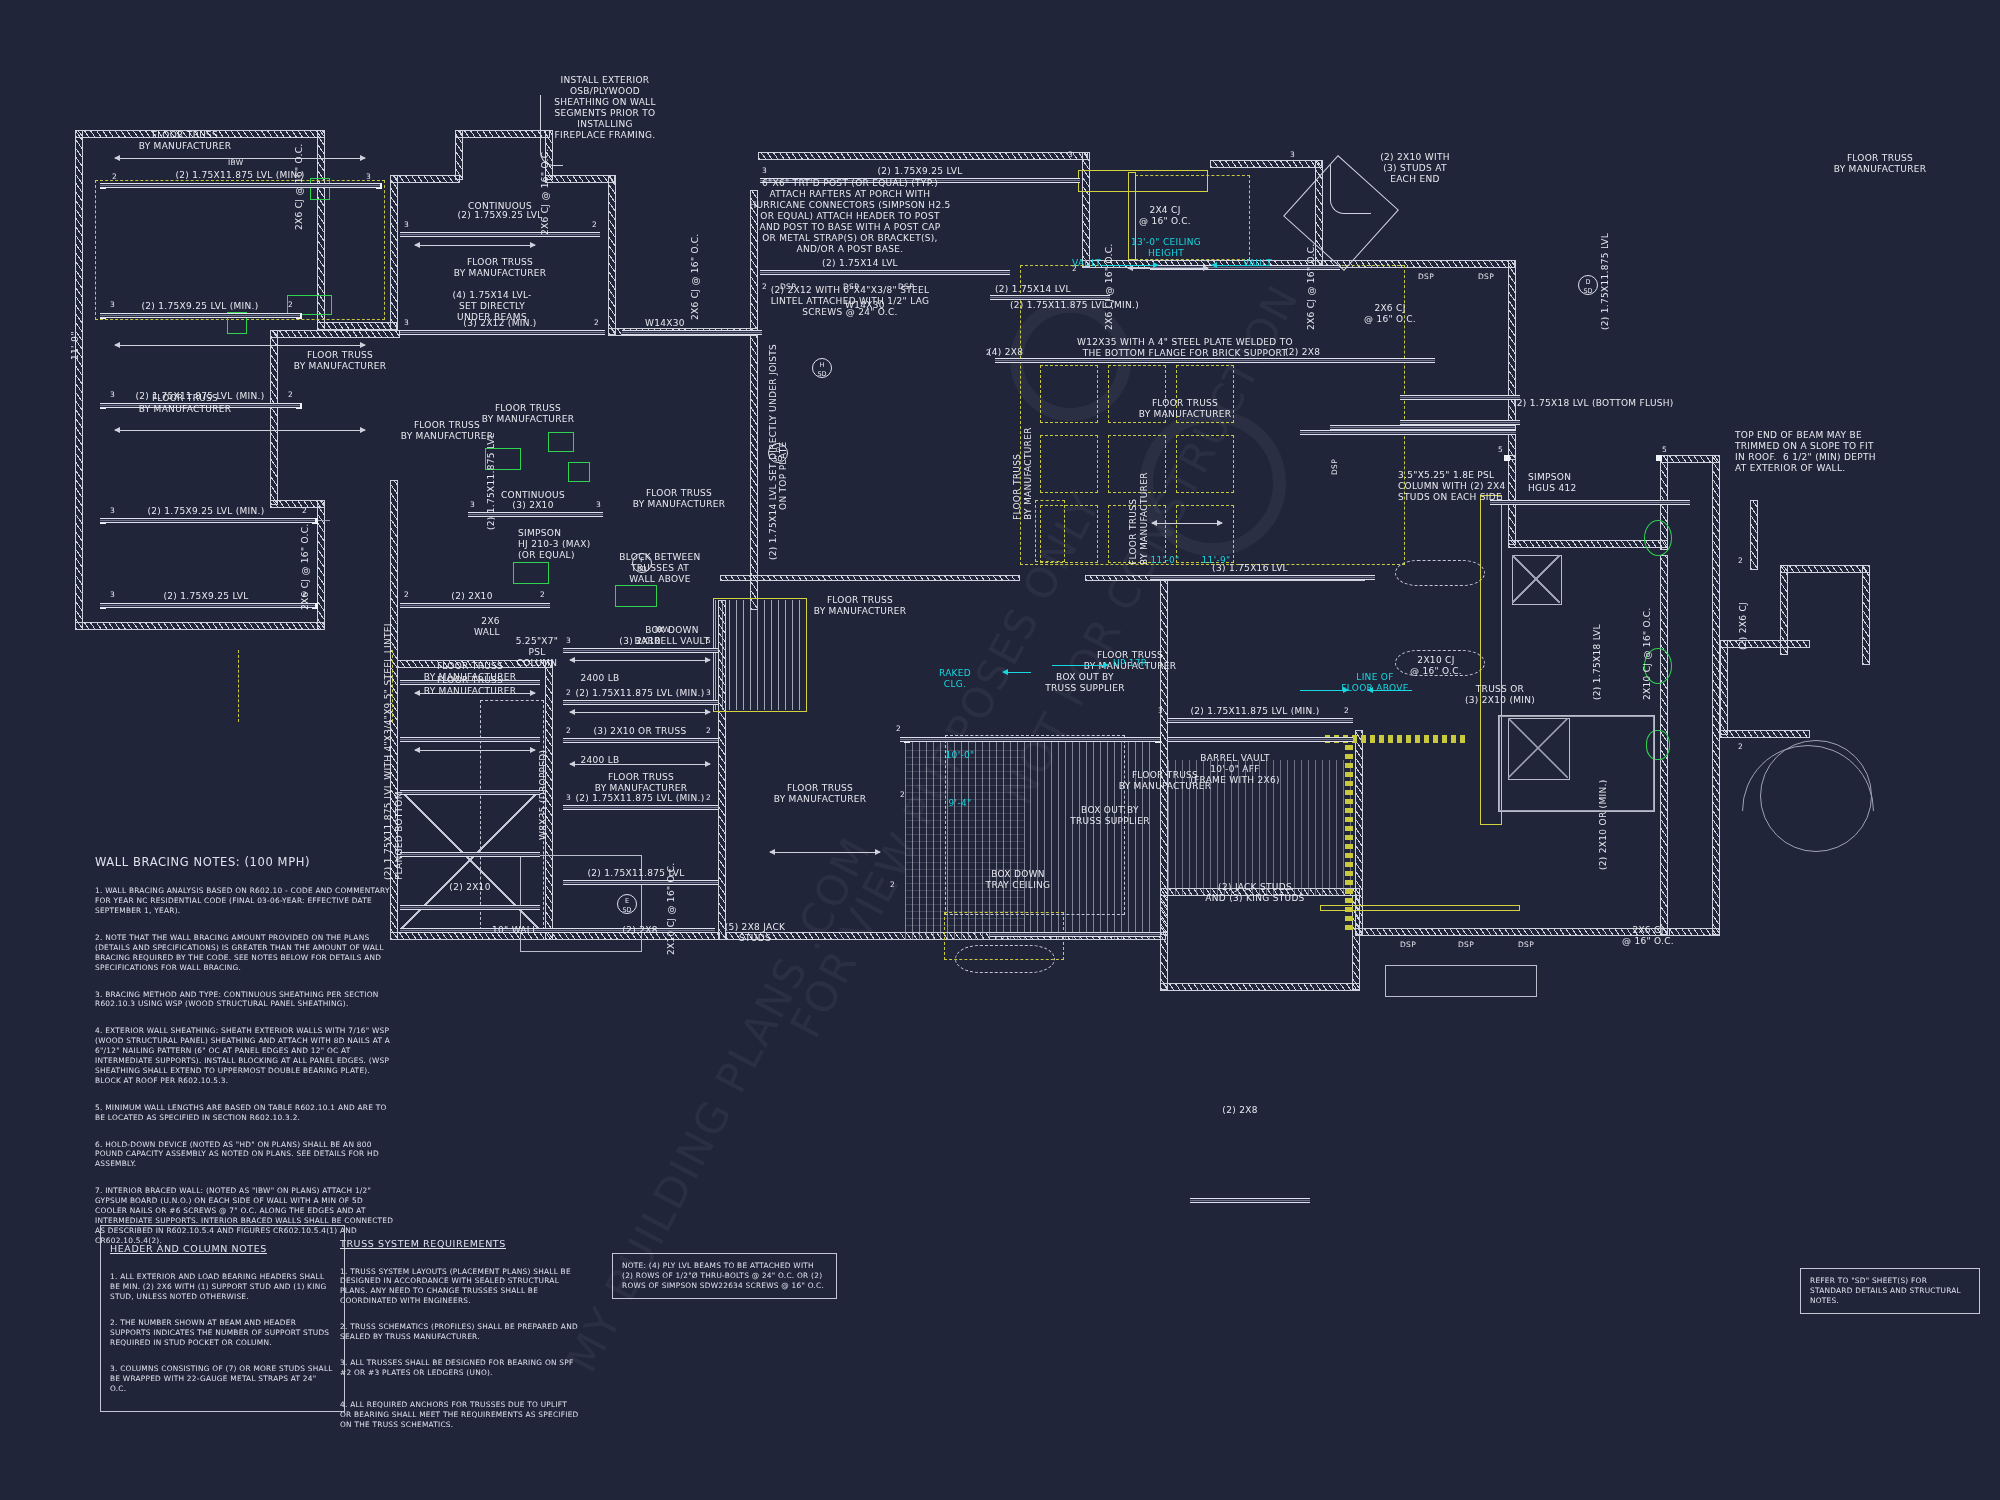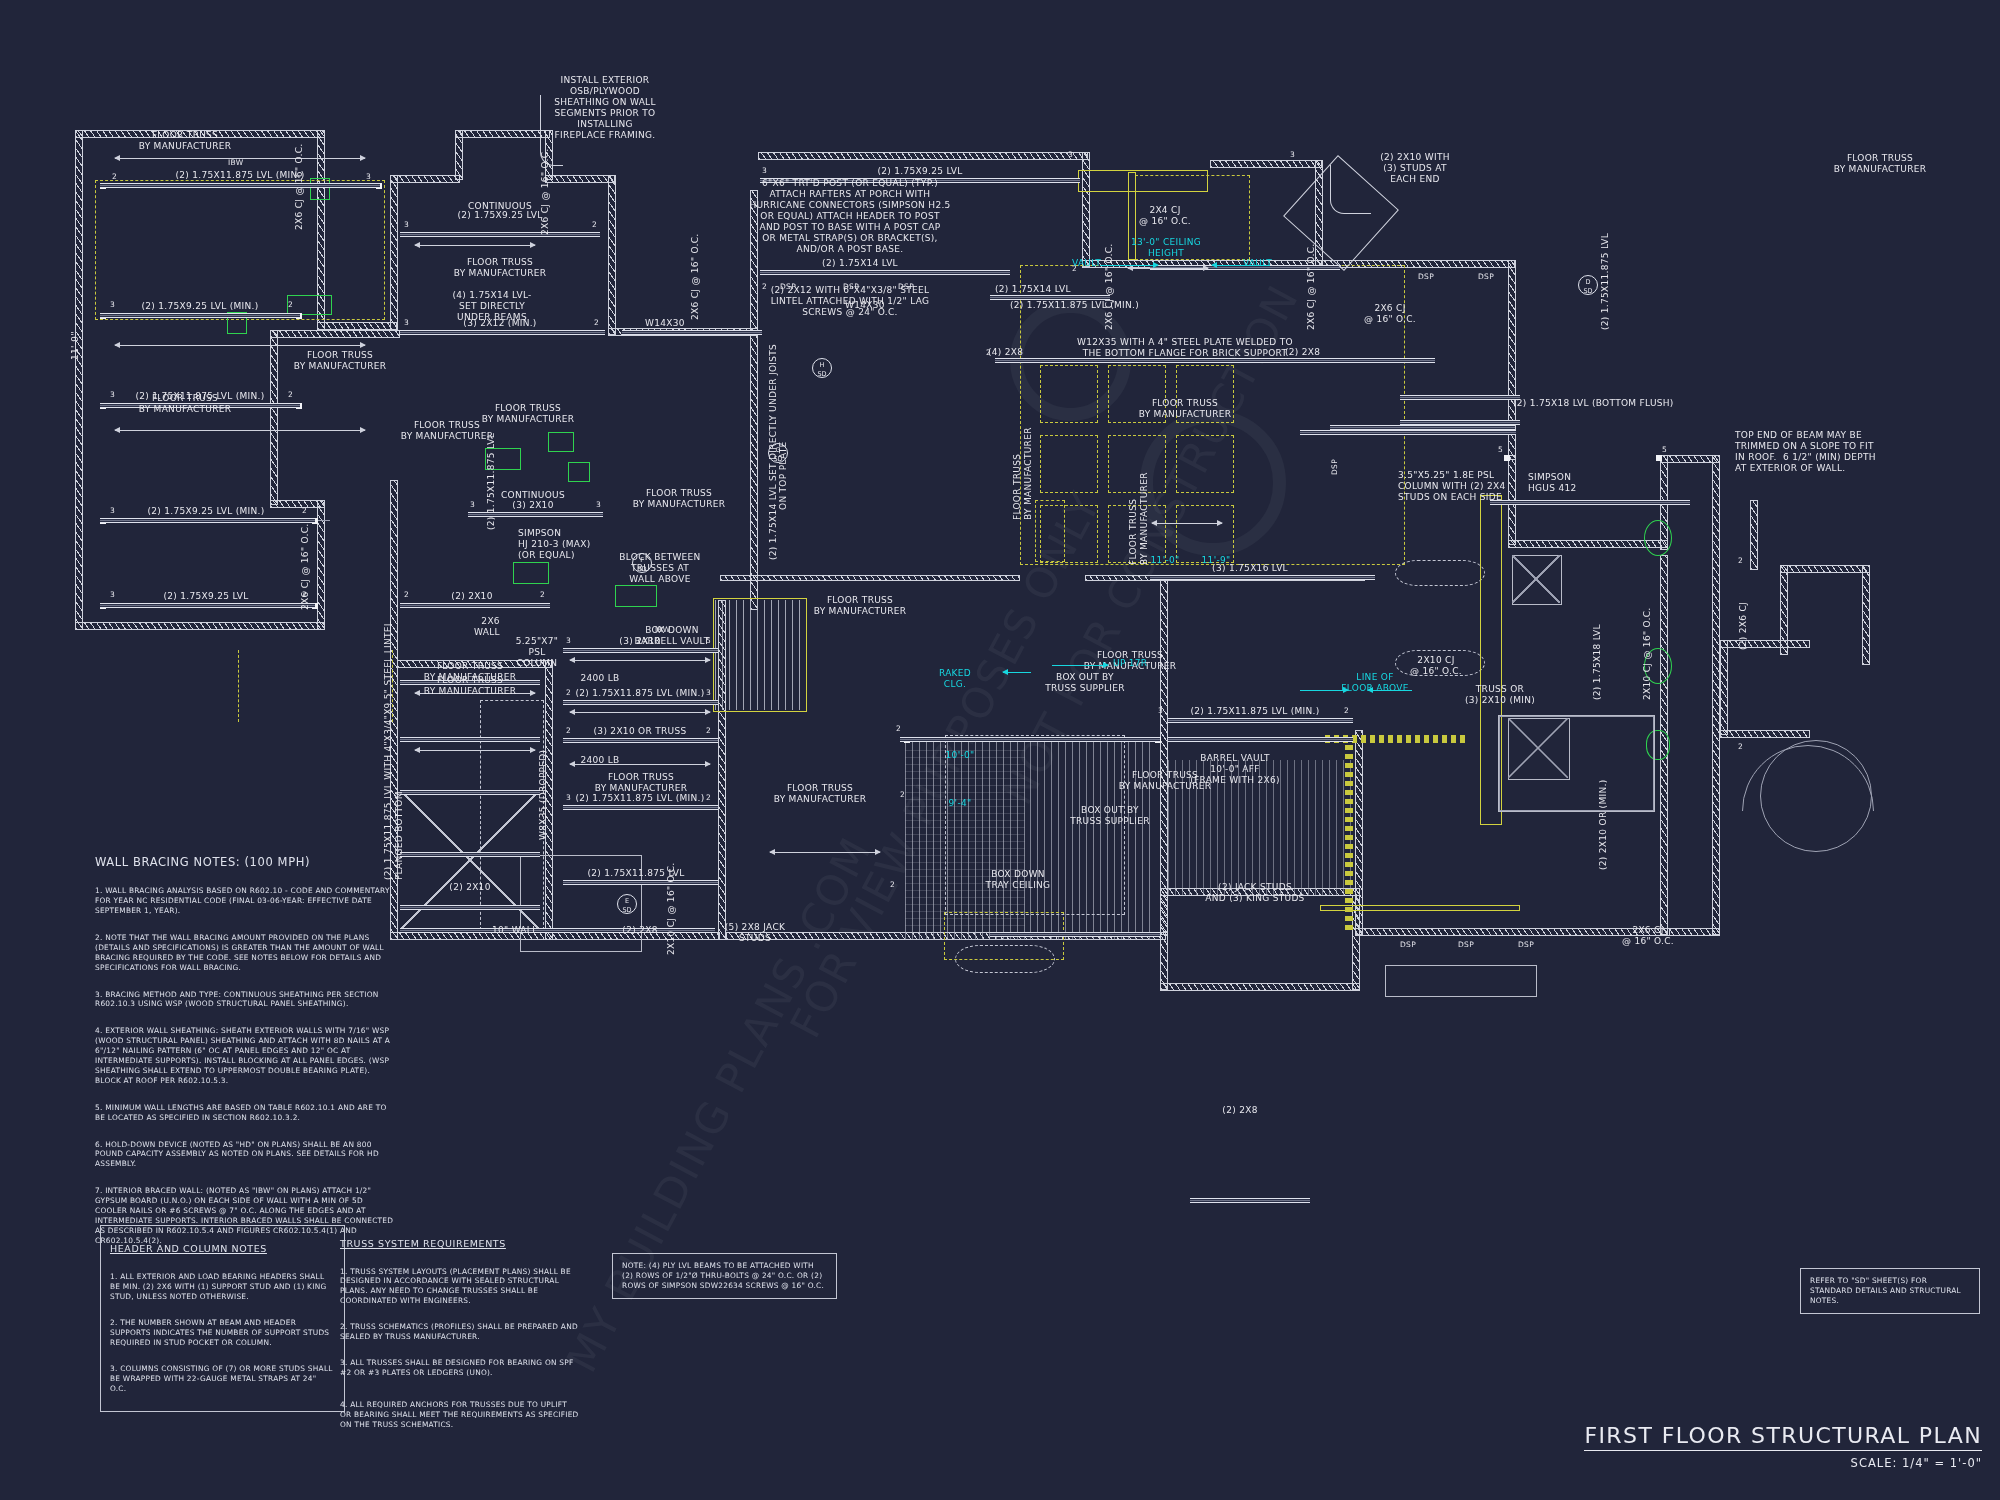--- a/index.html
+++ b/index.html
@@ -587,18 +587,14 @@
     <div style="margin-bottom:6px;">1. TRUSS SYSTEM LAYOUTS (PLACEMENT PLANS) SHALL BE DESIGNED IN ACCORDANCE WITH SEALED STRUCTURAL PLANS.  ANY NEED TO CHANGE TRUSSES SHALL BE COORDINATED WITH  ENGINEERS.</div>
     <div style="margin-bottom:6px;">2. TRUSS SCHEMATICS (PROFILES) SHALL BE PREPARED AND SEALED BY TRUSS MANUFACTURER.</div>
     <div style="margin-bottom:12px;">3. ALL TRUSSES SHALL BE DESIGNED FOR BEARING ON SPF #2 OR #3 PLATES OR LEDGERS (UNO).</div>
     <div>4. ALL REQUIRED ANCHORS FOR TRUSSES DUE TO UPLIFT OR BEARING SHALL MEET THE REQUIREMENTS AS SPECIFIED ON THE TRUSS SCHEMATICS.</div>
   </div>
 
   <div class="framedNote" style="left:612px;top:1253px;width:225px;">NOTE:  (4) PLY LVL BEAMS TO BE ATTACHED WITH (2) ROWS OF 1/2"ø THRU-BOLTS @ 24" O.C. OR (2) ROWS OF SIMPSON SDW22634 SCREWS @ 16" O.C.</div>
 
   <div class="framedNote" style="left:1800px;top:1268px;width:180px;text-align:left;">REFER TO "SD" SHEET(S) FOR STANDARD DETAILS AND STRUCTURAL NOTES.</div>
 
-  <div id="title">
-    <div class="t1">FIRST FLOOR STRUCTURAL PLAN</div>
-    <div class="t2">SCALE:  1/4" = 1'-0"</div>
-  </div>
 
 </div>
 
 </body></html>

